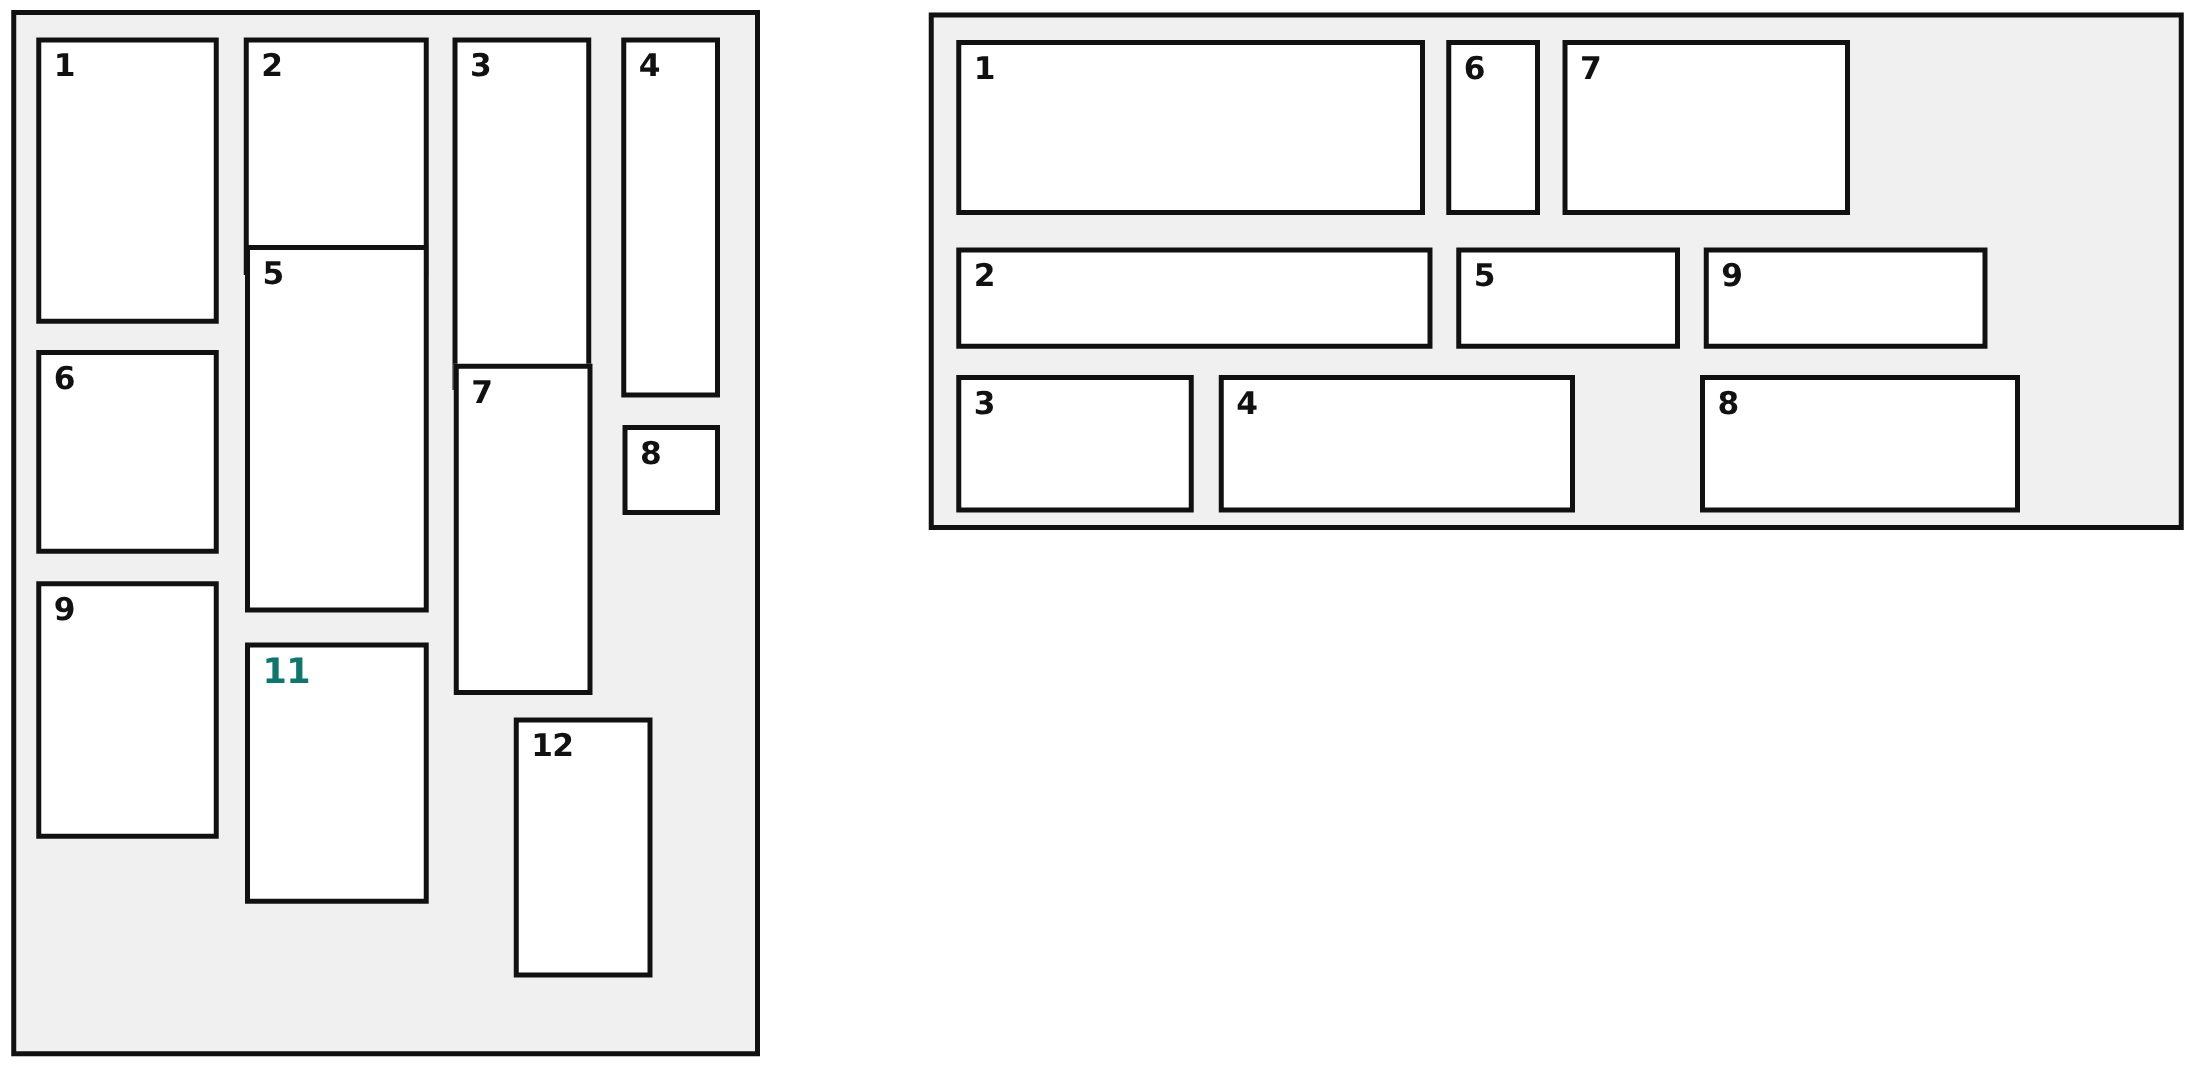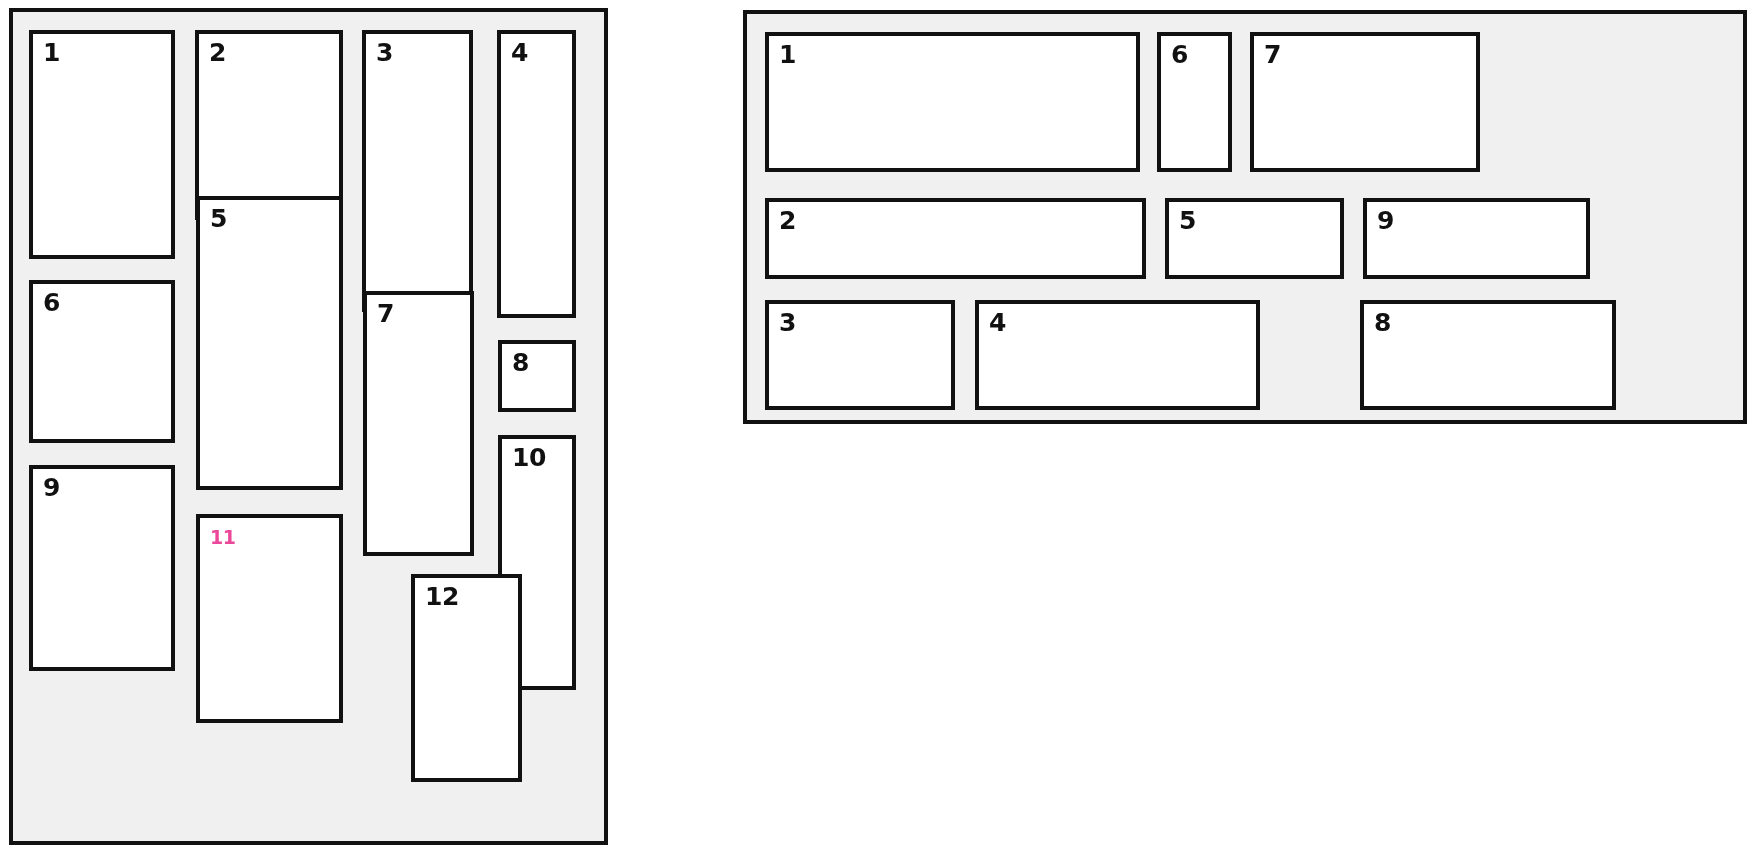--- a/index.html
+++ b/index.html
@@ -74,25 +74,22 @@
       </div>
       <div class="box" style="left: 350px; top: 279px; width: 111px; height: 265px; background: rgb(255, 255, 255); border-color: rgb(17, 17, 17); border-width: 4px;">
         <span class="box-label" style="font-size: 25px; color: rgb(17, 17, 17);">7</span>
       </div>
       <div class="box" style="left: 485px; top: 328px; width: 78px; height: 72px; background: rgb(255, 255, 255); border-color: rgb(17, 17, 17); border-width: 4px;">
         <span class="box-label" style="font-size: 25px; color: rgb(17, 17, 17);">8</span>
       </div>
       <div class="box" style="left: 16px; top: 453px; width: 146px; height: 206px; background: rgb(255, 255, 255); border-color: rgb(17, 17, 17); border-width: 4px;">
         <span class="box-label" style="font-size: 25px; color: rgb(17, 17, 17);">9</span>
       </div>
-      <div class="box" style="left: 485px; top: 423px; width: 78px; height: 255px; background: rgb(255, 255, 255); border-color: rgb(17, 17, 17); border-width: 4px;">
-        <span class="box-label" style="font-size: 25px; color: rgb(17, 17, 17);">10</span>
-      </div>
       <div class="box" style="left: 183px; top: 502px; width: 147px; height: 209px; background: rgb(255, 255, 255); border-color: rgb(17, 17, 17); border-width: 4px;">
-        <span class="box-label" style="font-size: 19px; color: #ec4899;">11</span>
+        <span class="box-label" style="font-size: 28px; color: #0f766e;">11</span>
       </div>
       <div class="box" style="left: 350px; top: 562px; width: 111px; height: 208px; background: rgb(255, 255, 255); border-color: rgb(17, 17, 17); border-width: 4px; margin-left: 48px;">
         <span class="box-label" style="font-size: 25px; color: rgb(17, 17, 17);">12</span>
       </div>
     </div>
     <div class="panel" style="left: 743px; top: 10px; width: 1004px; height: 414px; background: rgb(240, 240, 240); border-color: rgb(17, 17, 17); border-width: 4px;">
       <div class="box" style="left: 18px; top: 18px; width: 375px; height: 140px; background: rgb(255, 255, 255); border-color: rgb(17, 17, 17); border-width: 4px;">
         <span class="box-label" style="font-size: 25px; color: rgb(17, 17, 17);">1</span>
       </div>
       <div class="box" style="left: 18px; top: 184px; width: 381px; height: 81px; background: rgb(255, 255, 255); border-color: rgb(17, 17, 17); border-width: 4px;">

